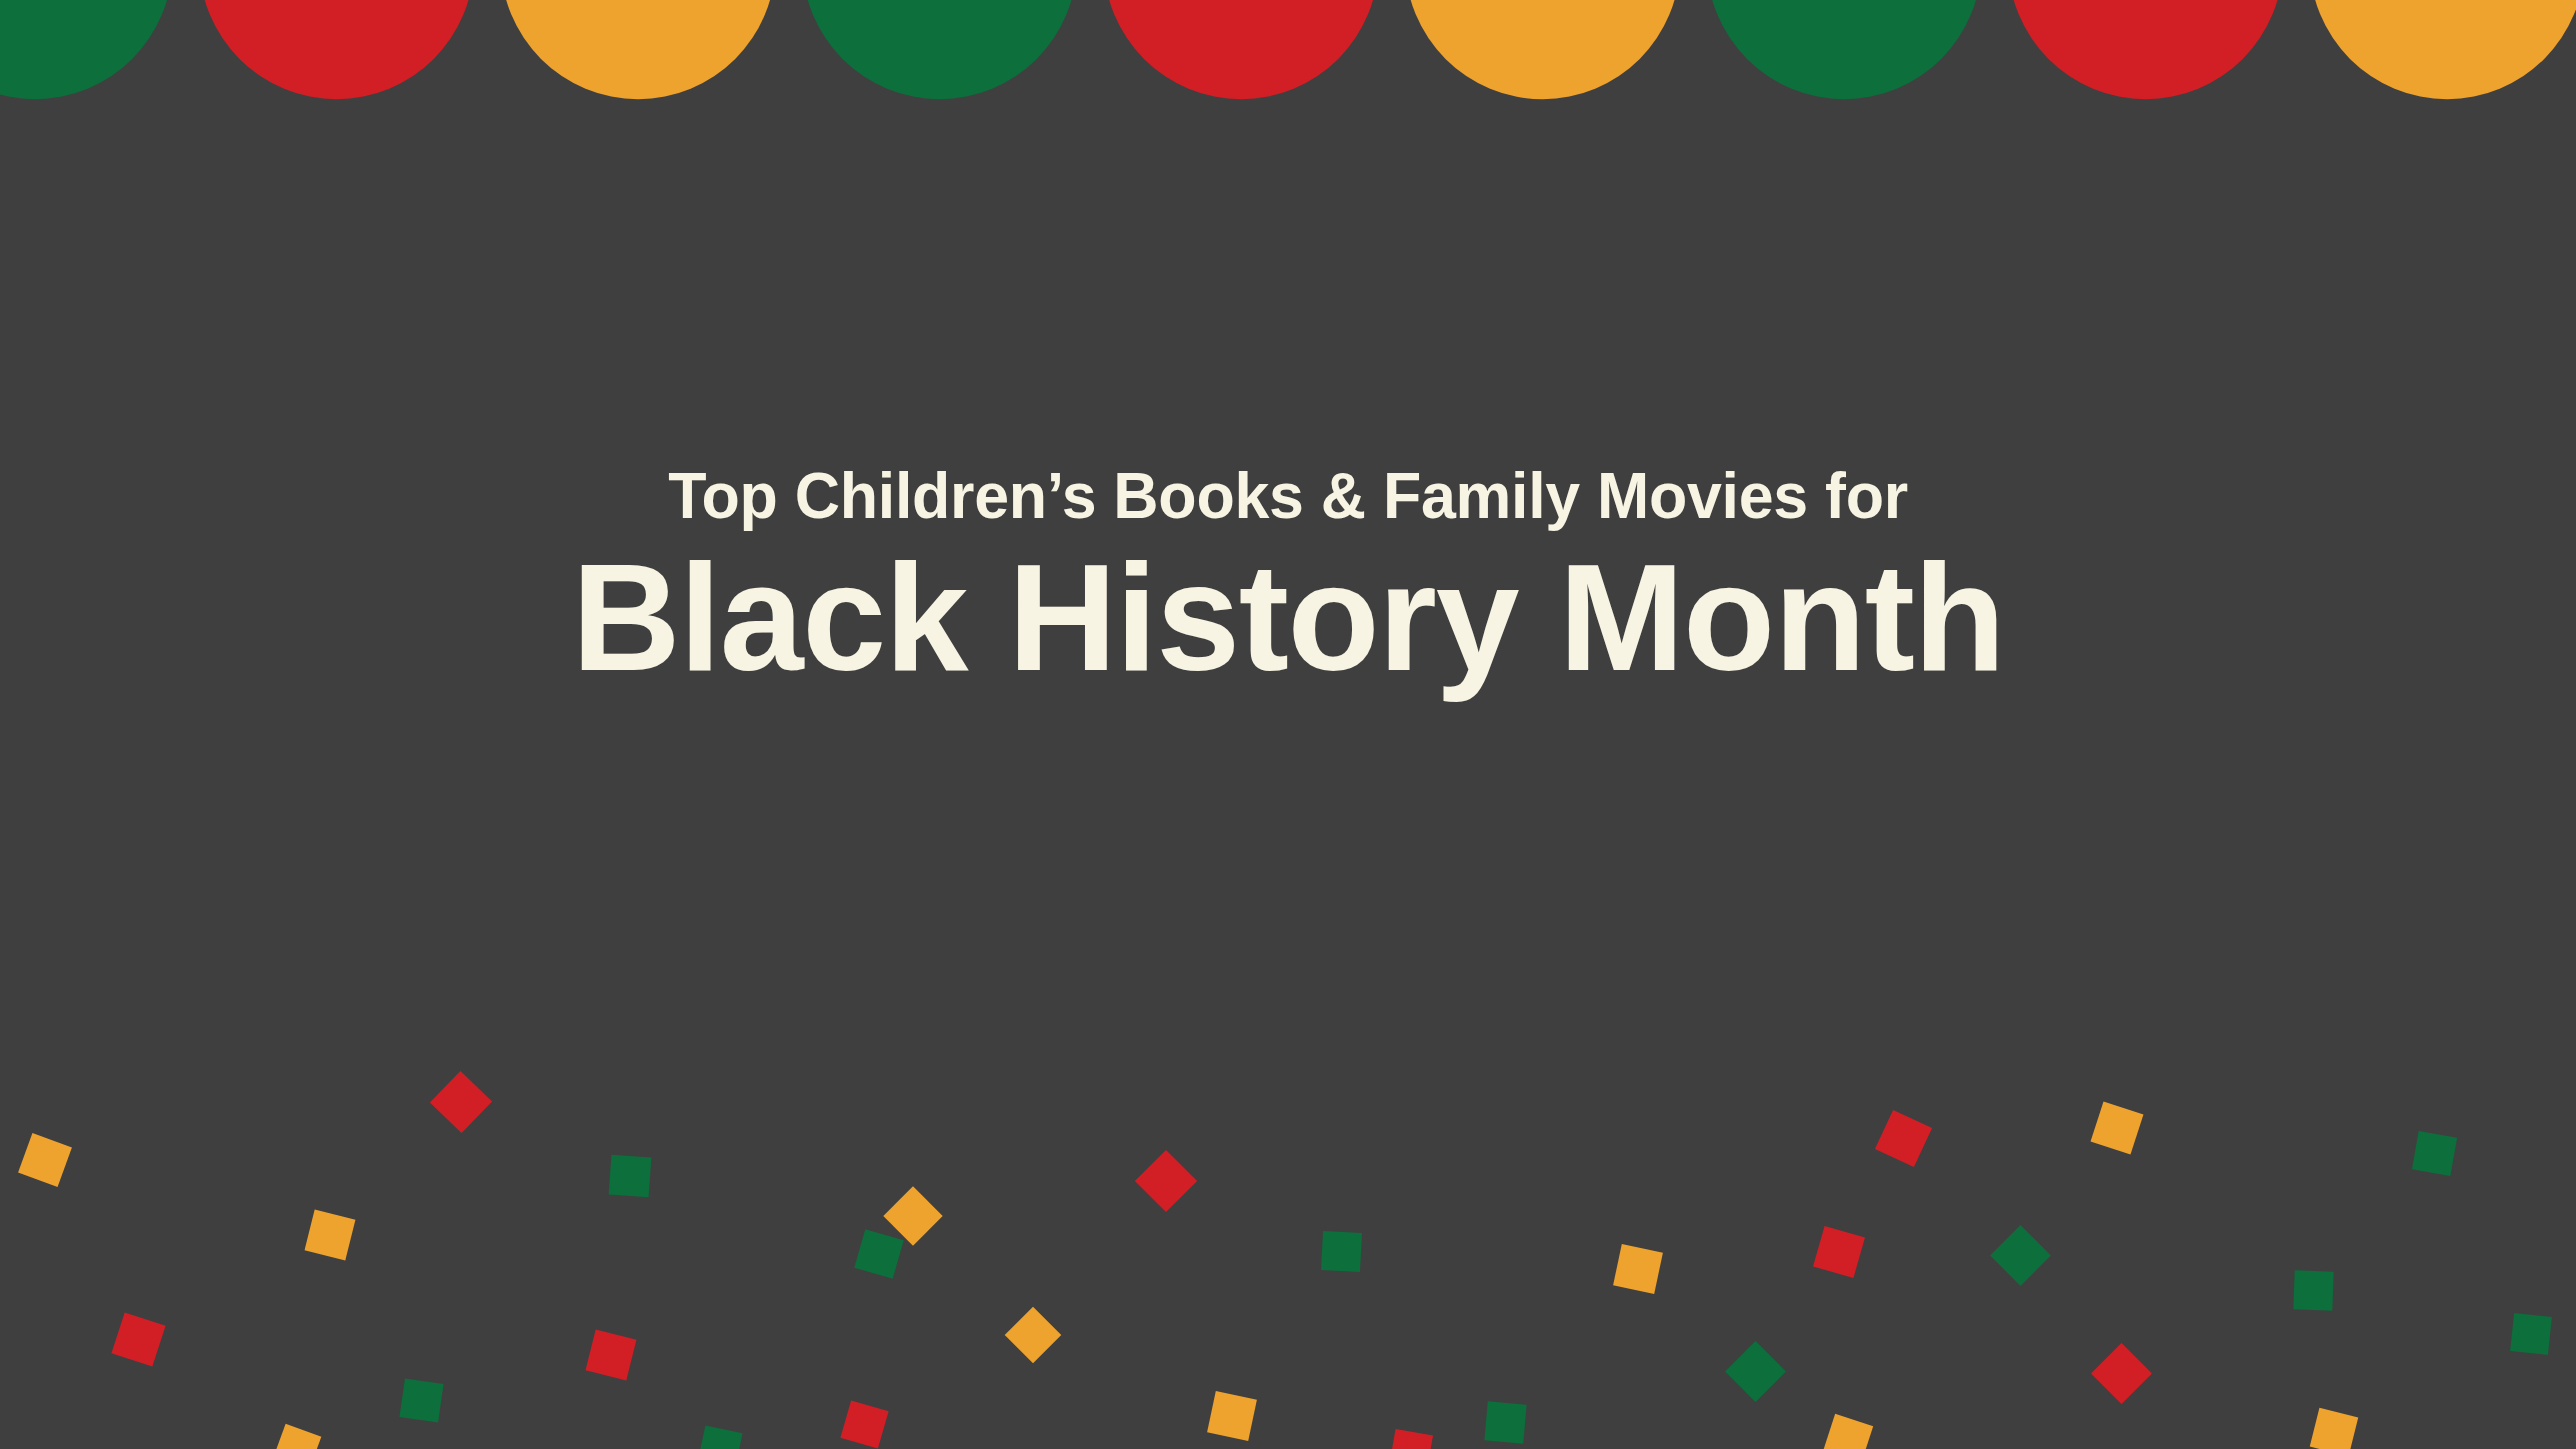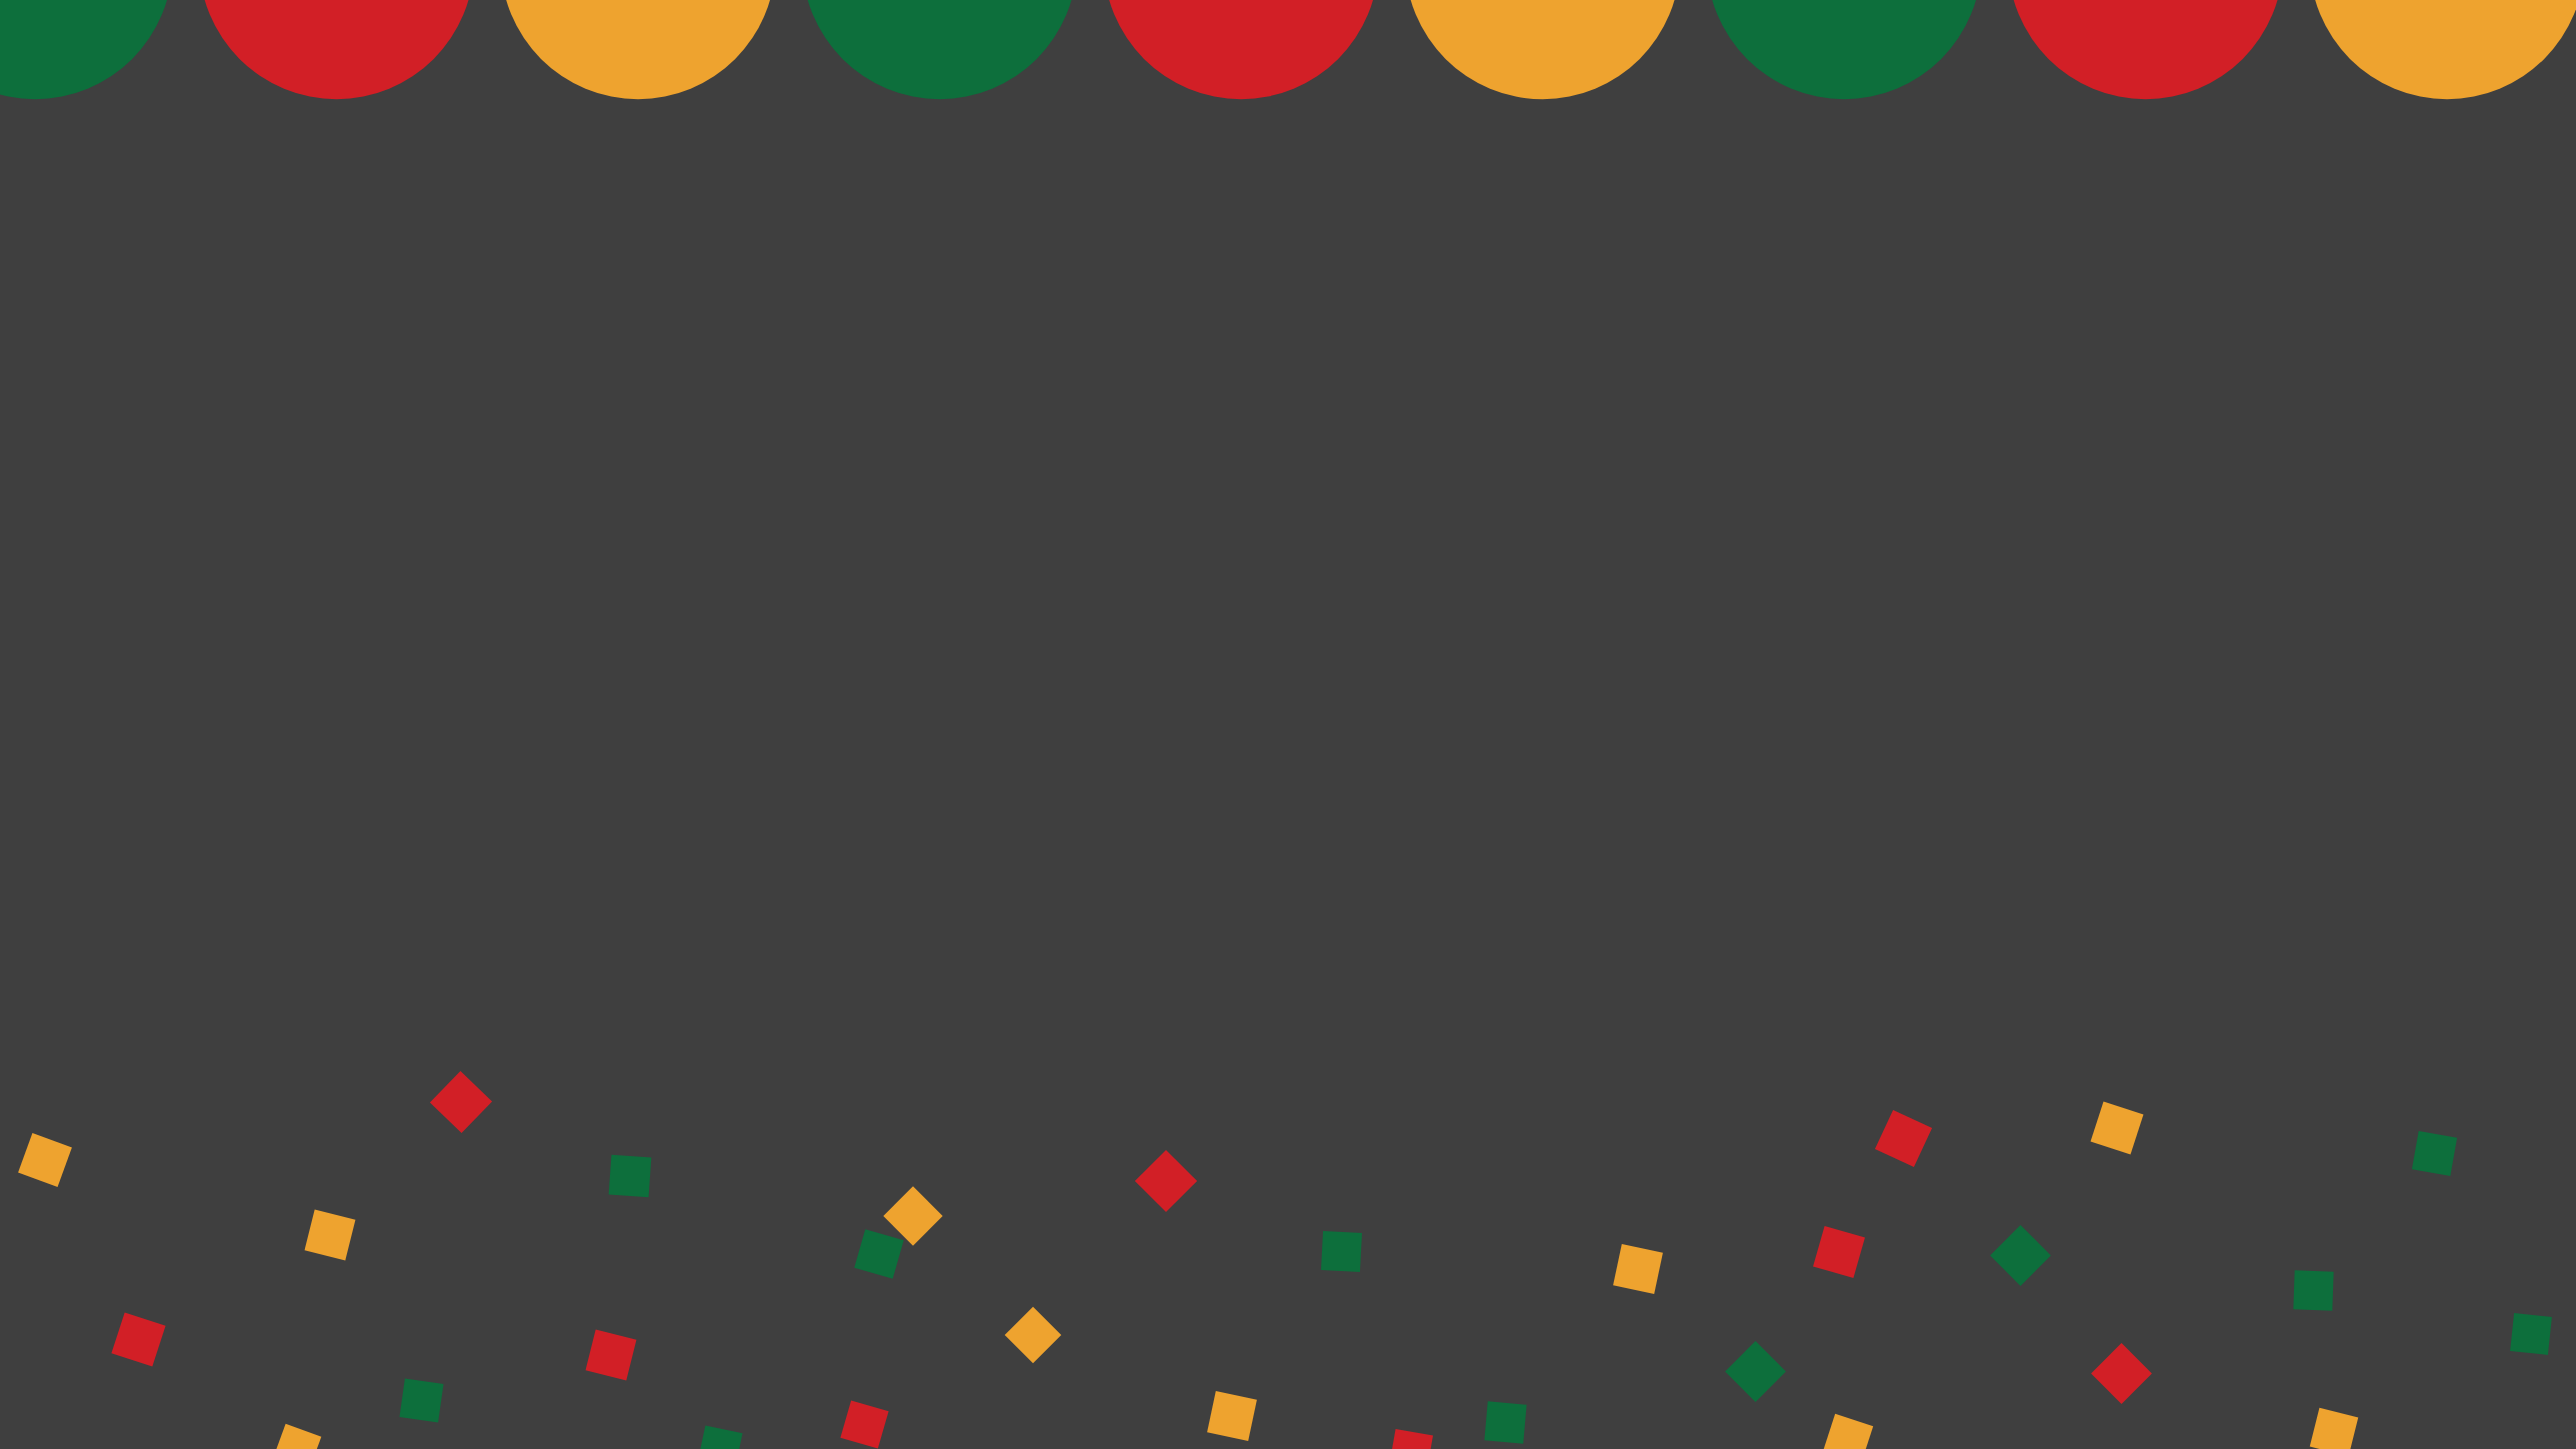--- a/index.html
+++ b/index.html
@@ -127,15 +127,19 @@
       <div class="confetti" style="left: 2100px; top: 1352px; width: 43px; height: 43px; background: rgb(210, 31, 38); transform: rotate(45deg);"></div>
       <div class="confetti" style="left: 1828px; top: 1419px; width: 40px; height: 40px; background: rgb(238, 163, 47); transform: rotate(18deg);"></div>
       <div class="confetti" style="left: 2314px; top: 1412px; width: 40px; height: 40px; background: rgb(238, 163, 47); transform: rotate(14deg);"></div>
       <div class="confetti" style="left: 2415px; top: 1134px; width: 39px; height: 39px; background: rgb(13, 111, 60); transform: rotate(10deg);"></div>
       <div class="confetti" style="left: 278px; top: 1429px; width: 38px; height: 38px; background: rgb(238, 163, 47); transform: rotate(20deg);"></div>
       <div class="confetti" style="left: 1392px; top: 1432px; width: 38px; height: 38px; background: rgb(210, 31, 38); transform: rotate(10deg);"></div>
       <div class="confetti" style="left: 2512px; top: 1315px; width: 38px; height: 38px; background: rgb(13, 111, 60); transform: rotate(6deg);"></div>
       <div class="confetti" style="left: 701px; top: 1429px; width: 38px; height: 38px; background: rgb(13, 111, 60); transform: rotate(12deg);"></div>
     </div>
 
+  <div class="text-block">
+    <span class="eyebrow">Top Children’s Books &amp; Family Movies for</span>
+    <span class="headline">Black History Month</span>
+  </div>
 
 </div>
 
 
 </body></html>

